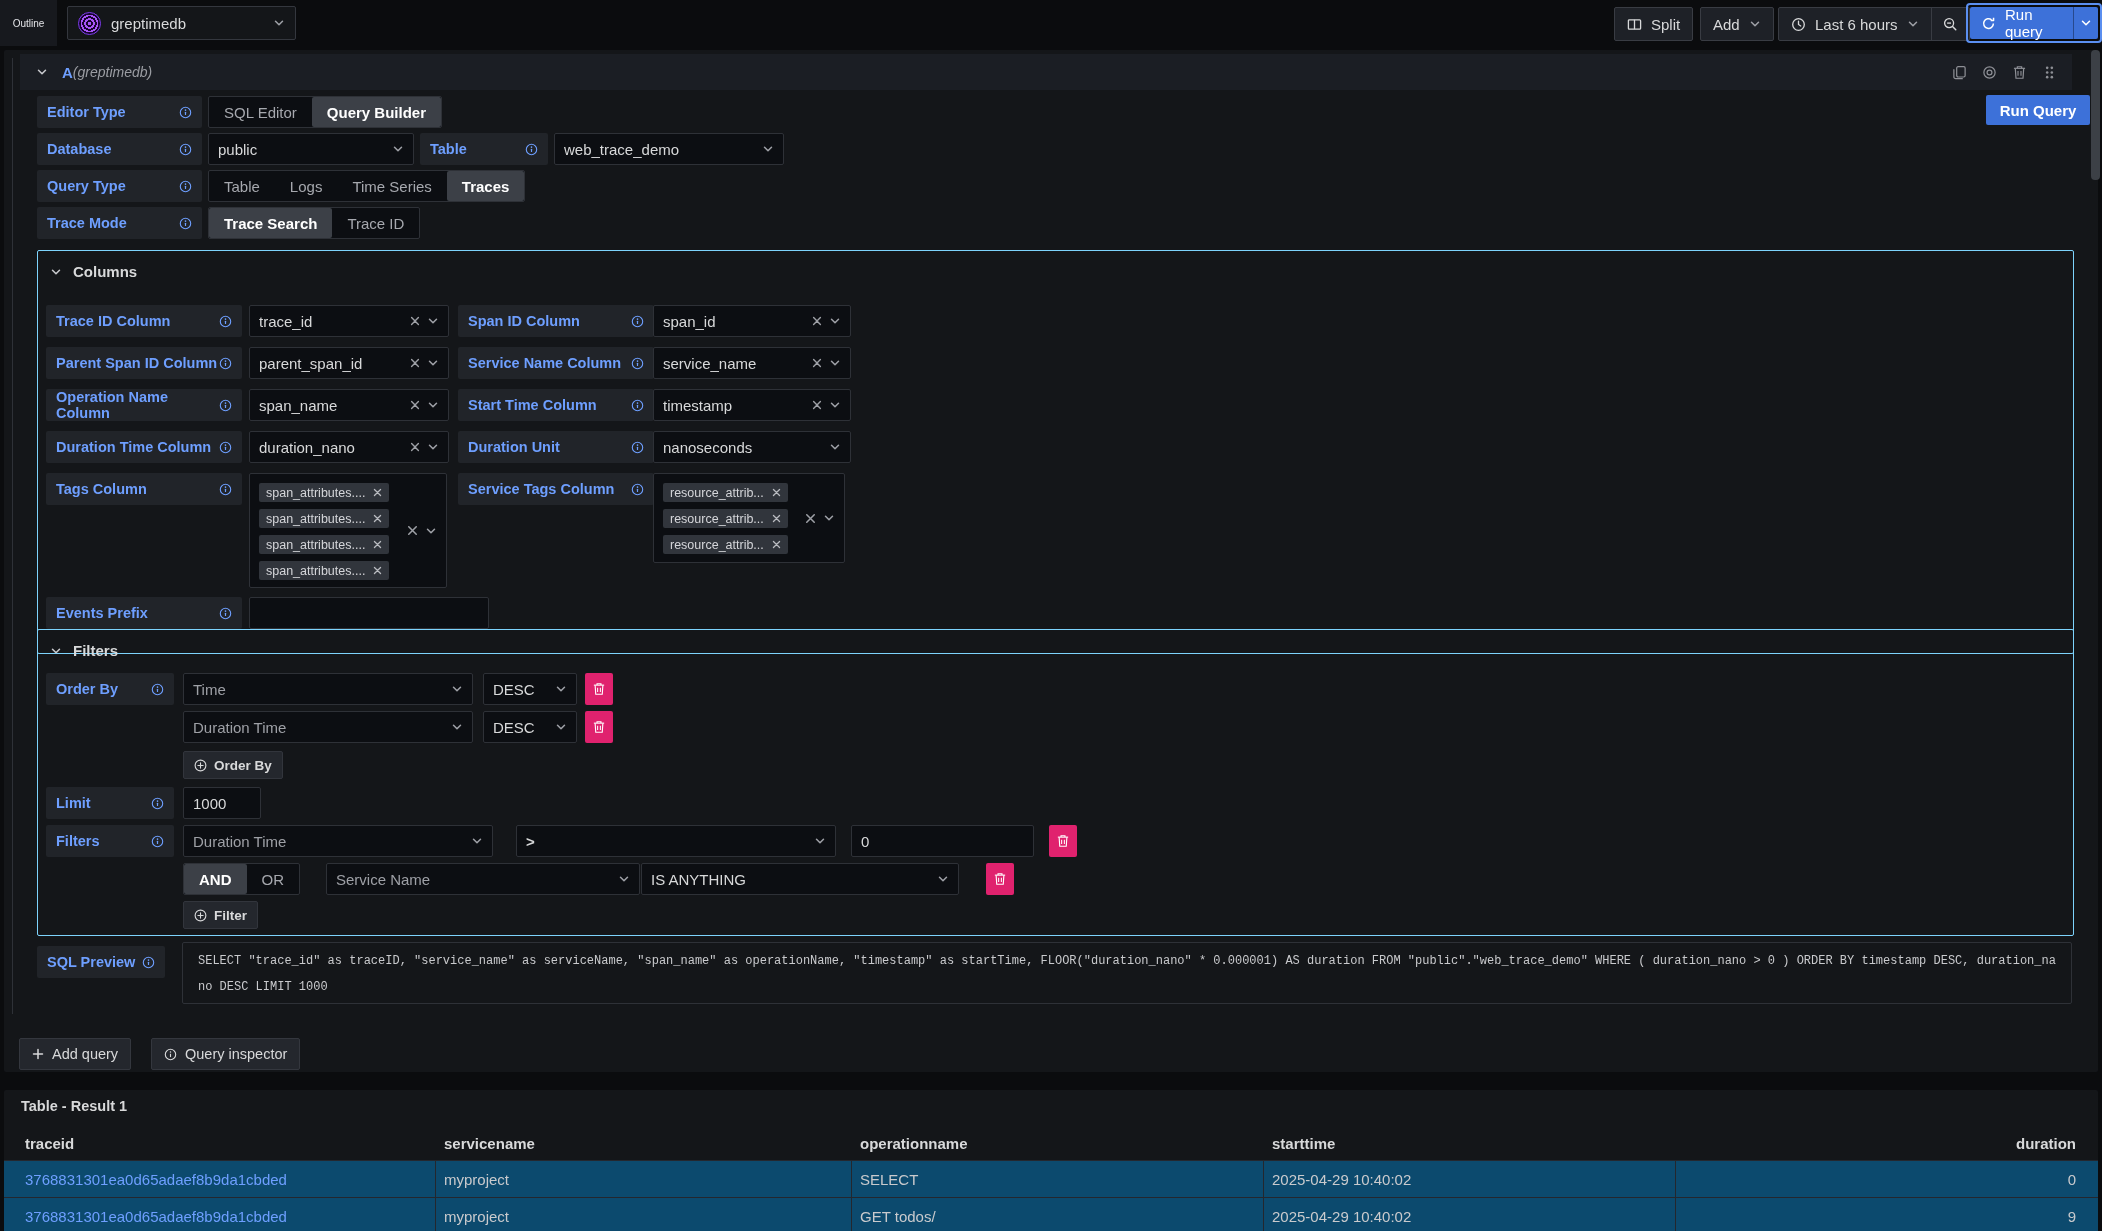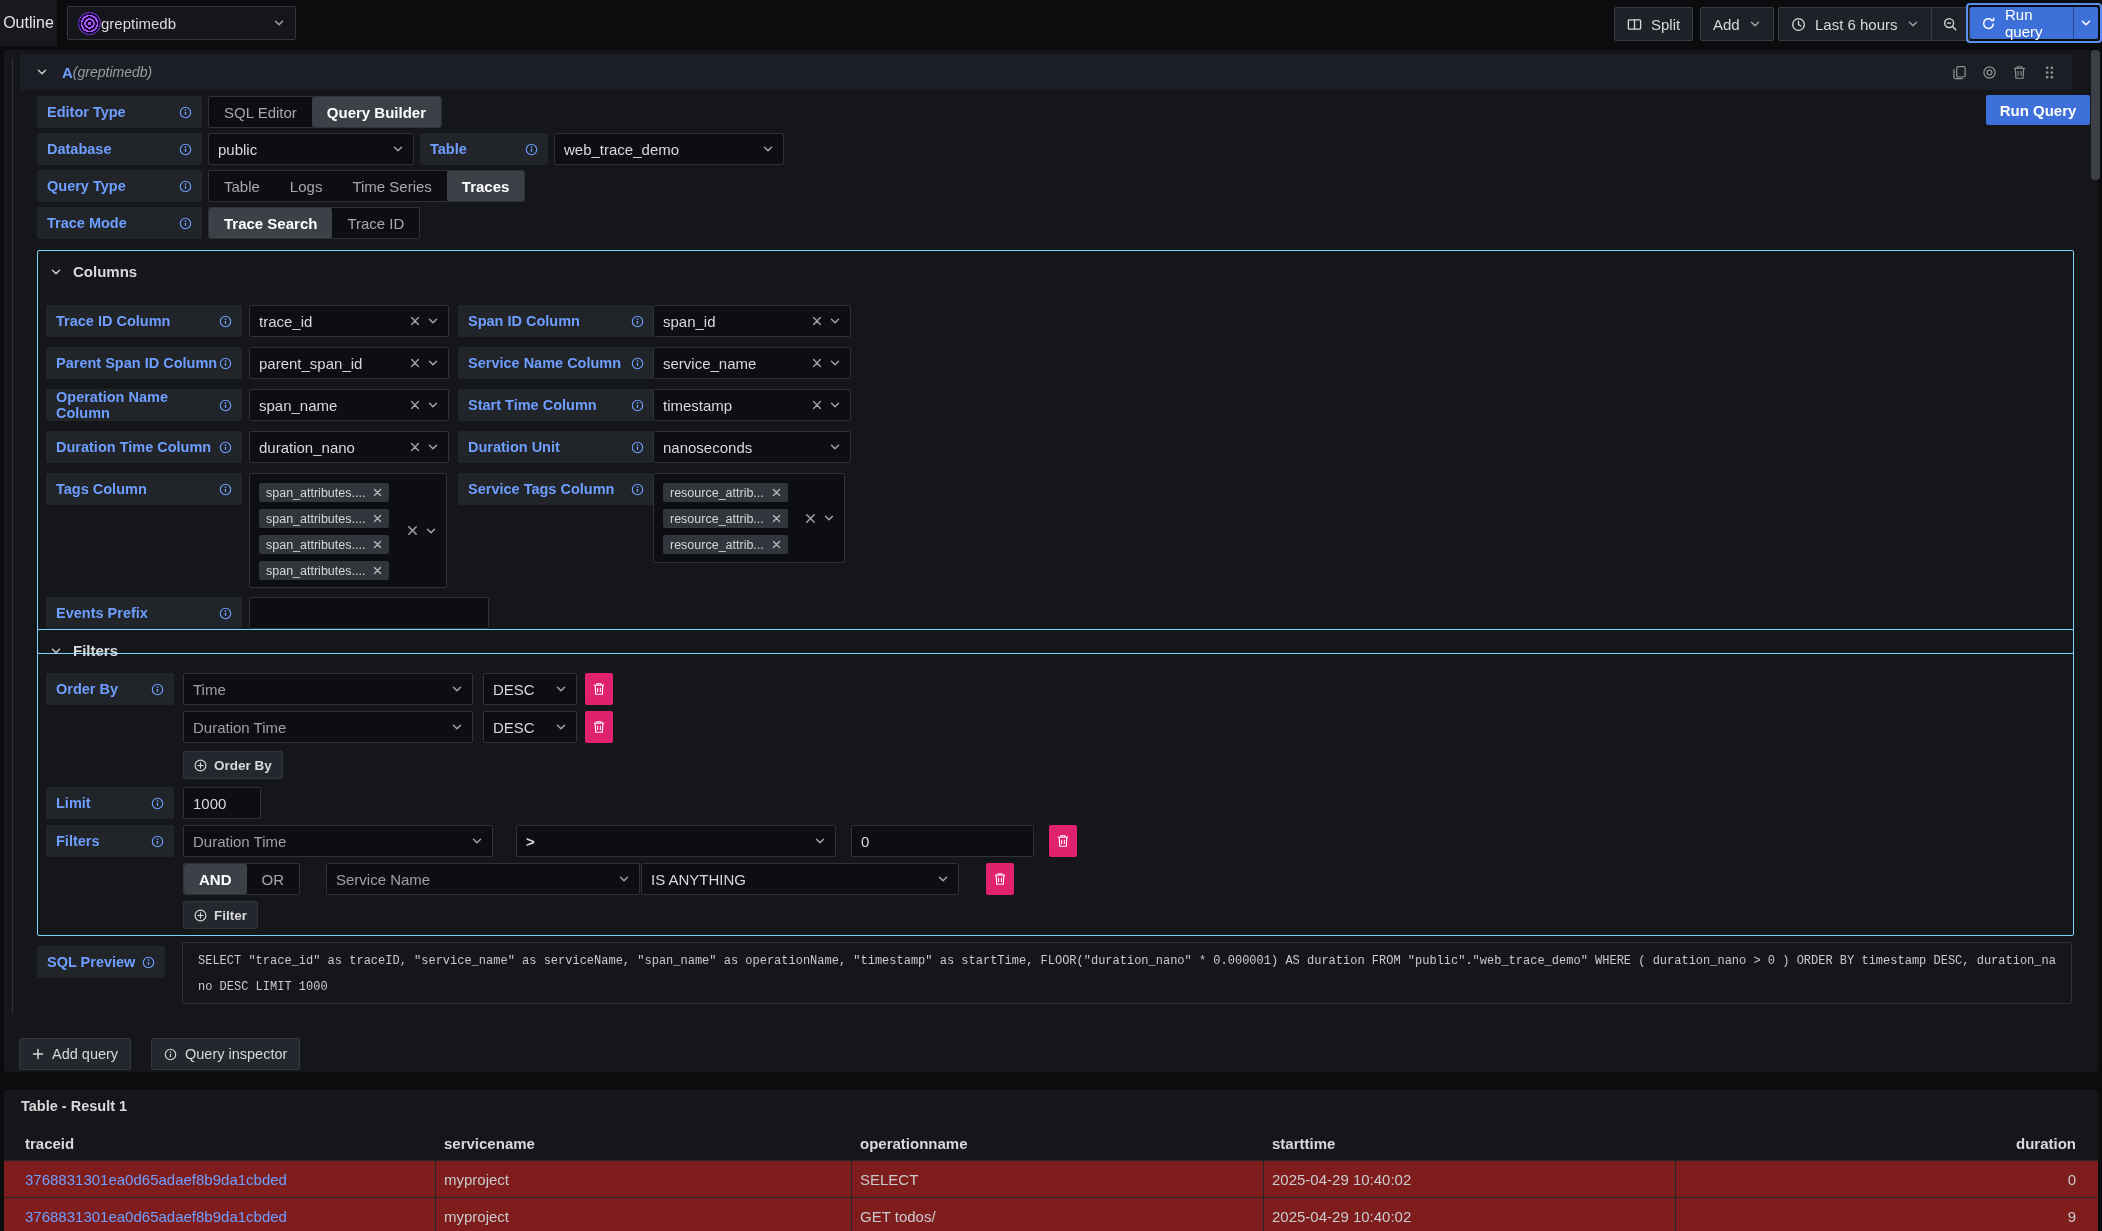--- a/index.html
+++ b/index.html
@@ -4,23 +4,23 @@
 <style>
   html,body{margin:0;padding:0}
   body{width:2102px;height:1231px;position:relative;overflow:hidden;background:#0b0c0e;
        font-family:"Liberation Sans",sans-serif;color:#d8d9da;-webkit-font-smoothing:antialiased}
   .abs{position:absolute;box-sizing:border-box}
   svg{display:block;flex:none}
 
   
   .topbar{position:absolute;left:0;top:0;width:2102px;height:46px;background:#0b0c0e}
   .outline{position:absolute;left:0;top:0;width:57px;height:46px;background:#17191e;
-           display:flex;align-items:center;justify-content:center;font-size:16px;color:#e3e4e8;font-weight:500}
+           display:flex;align-items:center;justify-content:center;font-size:10px;color:#e3e4e8;font-weight:500}
   .dspicker{position:absolute;left:67px;top:6px;width:229px;height:34px;background:#141619;
-            border:1px solid #34373e;border-radius:2px;display:flex;align-items:center;gap:0;padding:0 10px;box-sizing:border-box}
+            border:1px solid #34373e;border-radius:2px;display:flex;align-items:center;gap:10px;padding:0 10px;box-sizing:border-box}
   .dslogo{width:21px;height:21px;border-radius:50%;flex:none;
           background:repeating-radial-gradient(circle at 50% 50%, #a855f7 0 1.6px, #17042e 1.6px 3.6px);border:1px solid #7c3aed}
   .dsname{flex:1;font-size:15px;font-weight:500;color:#d8d9da}
   .btn{display:inline-flex;align-items:center;gap:9px;background:#1e2127;border:1px solid #393c43;border-radius:2px;
        color:#d8d9da;font-size:15px;font-weight:500;padding:0 12px;height:34px;box-sizing:border-box}
   .btn .lbl{white-space:nowrap}
   .tgroup{position:absolute;left:1778px;top:7px;height:34px;display:flex;background:#1e2127;
           border:1px solid #393c43;border-radius:2px;box-sizing:border-box}
   .tseg{display:flex;align-items:center;gap:9px;padding:0 12px;font-size:15px;font-weight:500}
   .tdiv{width:1px;background:#393c43}
@@ -81,21 +81,21 @@
 
   .footbtn{position:absolute;top:1038px;height:32px;background:#24272d;border:1px solid #34373e;border-radius:2px;
            color:#d8d9da;font-size:14.5px;font-weight:500;display:inline-flex;align-items:center;gap:8px;padding:0 12px;box-sizing:border-box}
 
   
   .rtitle{position:absolute;left:21px;top:1098px;font-size:14.5px;font-weight:600;color:#d8d9da}
   .tbl{position:absolute;left:4px;top:1126px;width:2094px}
   .trow{display:grid;grid-template-columns:432px 416px 412px 412px 1fr;align-items:center;
         border-bottom:1px solid #24272e;font-size:15px}
   .trow.hd{height:34px;font-weight:600;color:#d8d9da}
-  .trow.dr{height:36px;background:#7f1d1d;color:#c9cacd}
+  .trow.dr{height:36px;background:#0c4a6e;color:#c9cacd}
   .cell{height:100%;display:flex;align-items:center;box-sizing:border-box;overflow:hidden;white-space:nowrap}
   .dr .cell{border-right:1px solid #24272e}
   .dr .cell:last-child{border-right:none}
   .c1{padding-left:21px}.c2,.c3,.c4{padding-left:8px}
   .c5{justify-content:flex-end;padding-right:22px}
   .lnk{color:#6e9fff}
 
   .sbthumb{position:absolute;left:2091px;top:50px;width:9px;height:130px;background:#3c4046;border-radius:4px}
 </style>
 </head>

